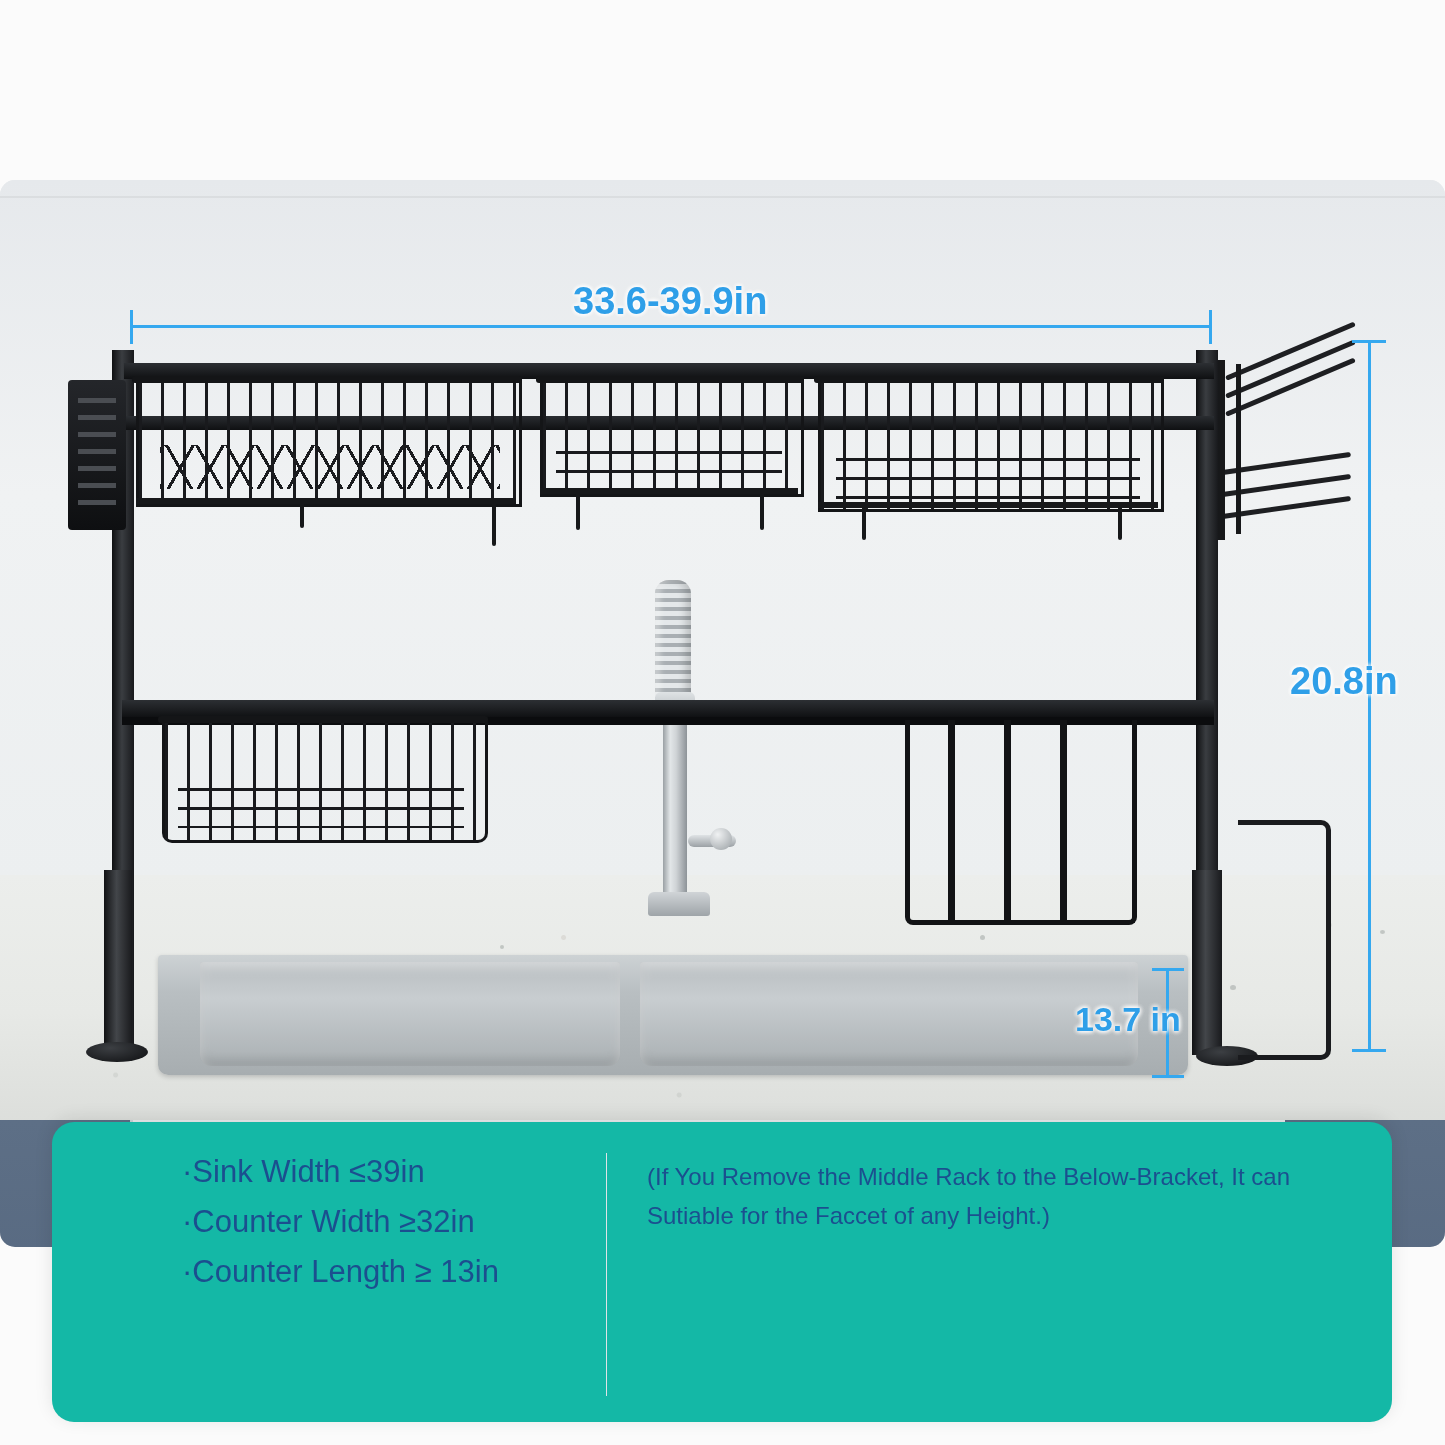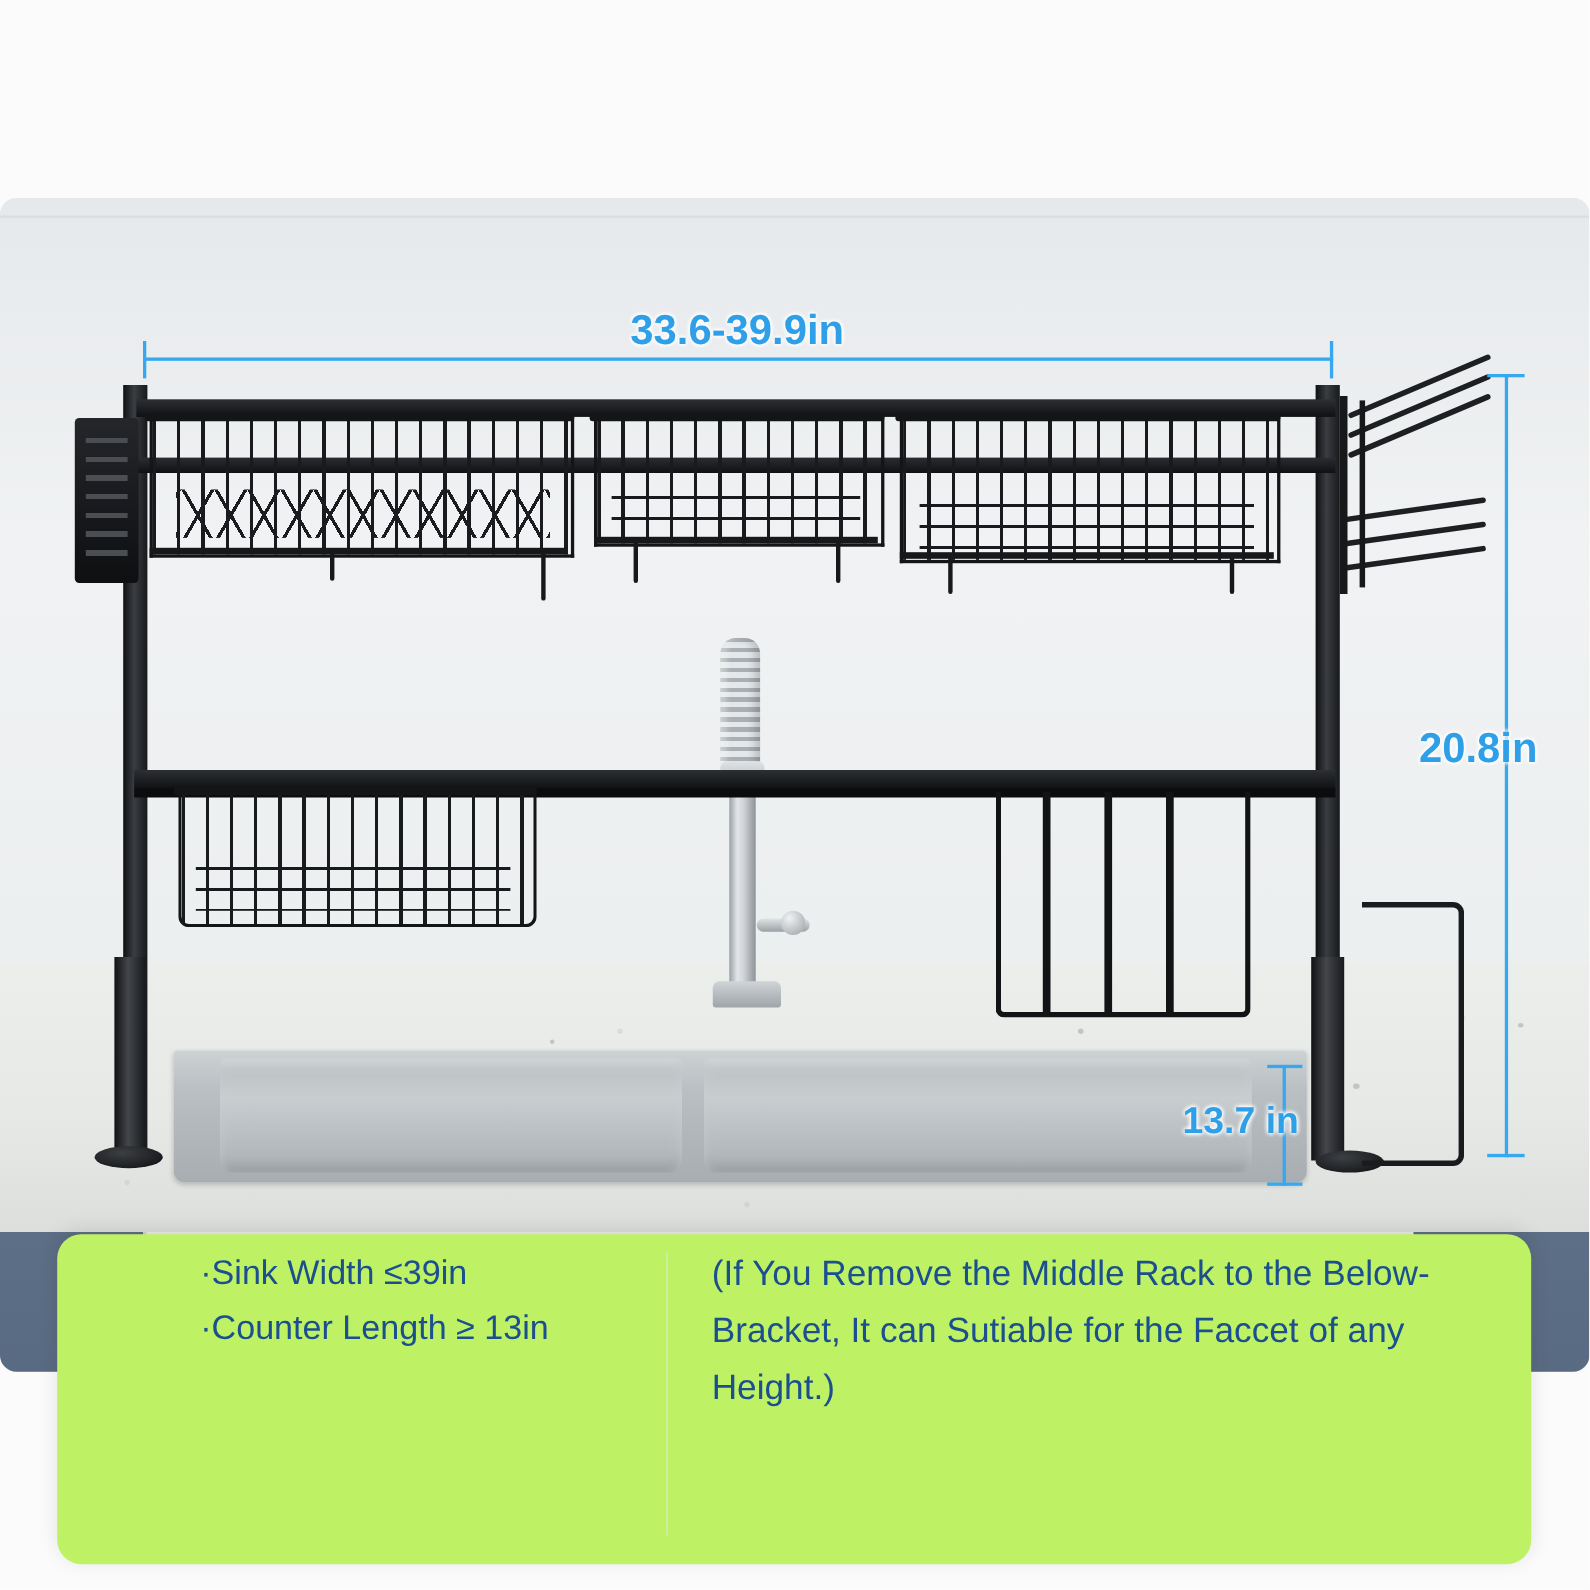--- a/index.html
+++ b/index.html
@@ -345,44 +345,45 @@
     white-space: nowrap;
     text-shadow: 0 0 5px #fff, 0 0 5px #fff, 0 0 5px #fff;
   }
   .dim-label.big { font-size: 38px; }
 
   
   .spec-card {
     position: absolute;
     left: 52px; top: 1122px;
     width: 1340px; height: 300px;
-    background: #bef264;
+    background: #14b8a6;
     border-radius: 22px;
     box-shadow: 0 -3px 18px rgba(0,0,0,0.10);
     display: flex;
-    padding: 10px 34px 20px 34px;
+    padding: 25px 34px 20px 34px;
     box-sizing: border-box;
   }
   .spec-col {
     flex: 0 0 auto;
     color: #1f4f8b;
   }
   .spec-col.left { width: 520px; padding-left: 96px; box-sizing: border-box; }
   .spec-col.divider { width: 1px; background: #dfe3e8; margin: 6px 16px 6px 0; }
   .spec-col.right { width: 700px; padding-left: 24px; box-sizing: border-box; }
   .spec-item {
     font-size: 31px;
     line-height: 1.62;
     color: #1b4f8f;
     white-space: nowrap;
   }
   .spec-par {
-    font-size: 32px;
+    font-size: 24px;
     line-height: 1.62;
     color: #1b4f8f;
+    margin-top: 11px;
   }
 </style>
 </head>
 <body>
 
 <div class="page">
 
 
   <div class="photo">
 
@@ -500,20 +501,21 @@
 
     <div class="dim-line" style="left:1166px; top:790px; width:3px; height:108px;"></div>
     <div class="dim-cap" style="left:1152px; top:788px; width:32px; height:3px;"></div>
     <div class="dim-cap" style="left:1152px; top:895px; width:32px; height:3px;"></div>
     <div class="dim-label" style="left:1075px; top:820px;">13.7 in</div>
   </div>
 
   <div class="spec-card">
     <div class="spec-col left">
       <div class="spec-item">·Sink Width ≤39in</div>
+      <div class="spec-item">·Counter Width ≥32in</div>
       <div class="spec-item">·Counter Length ≥ 13in</div>
     </div>
     <div class="spec-col divider"></div>
     <div class="spec-col right">
       <div class="spec-par">(If You Remove the Middle Rack to the Below-Bracket, It can Sutiable for the Faccet of any Height.)</div>
     </div>
   </div>
 
 </div>
 

